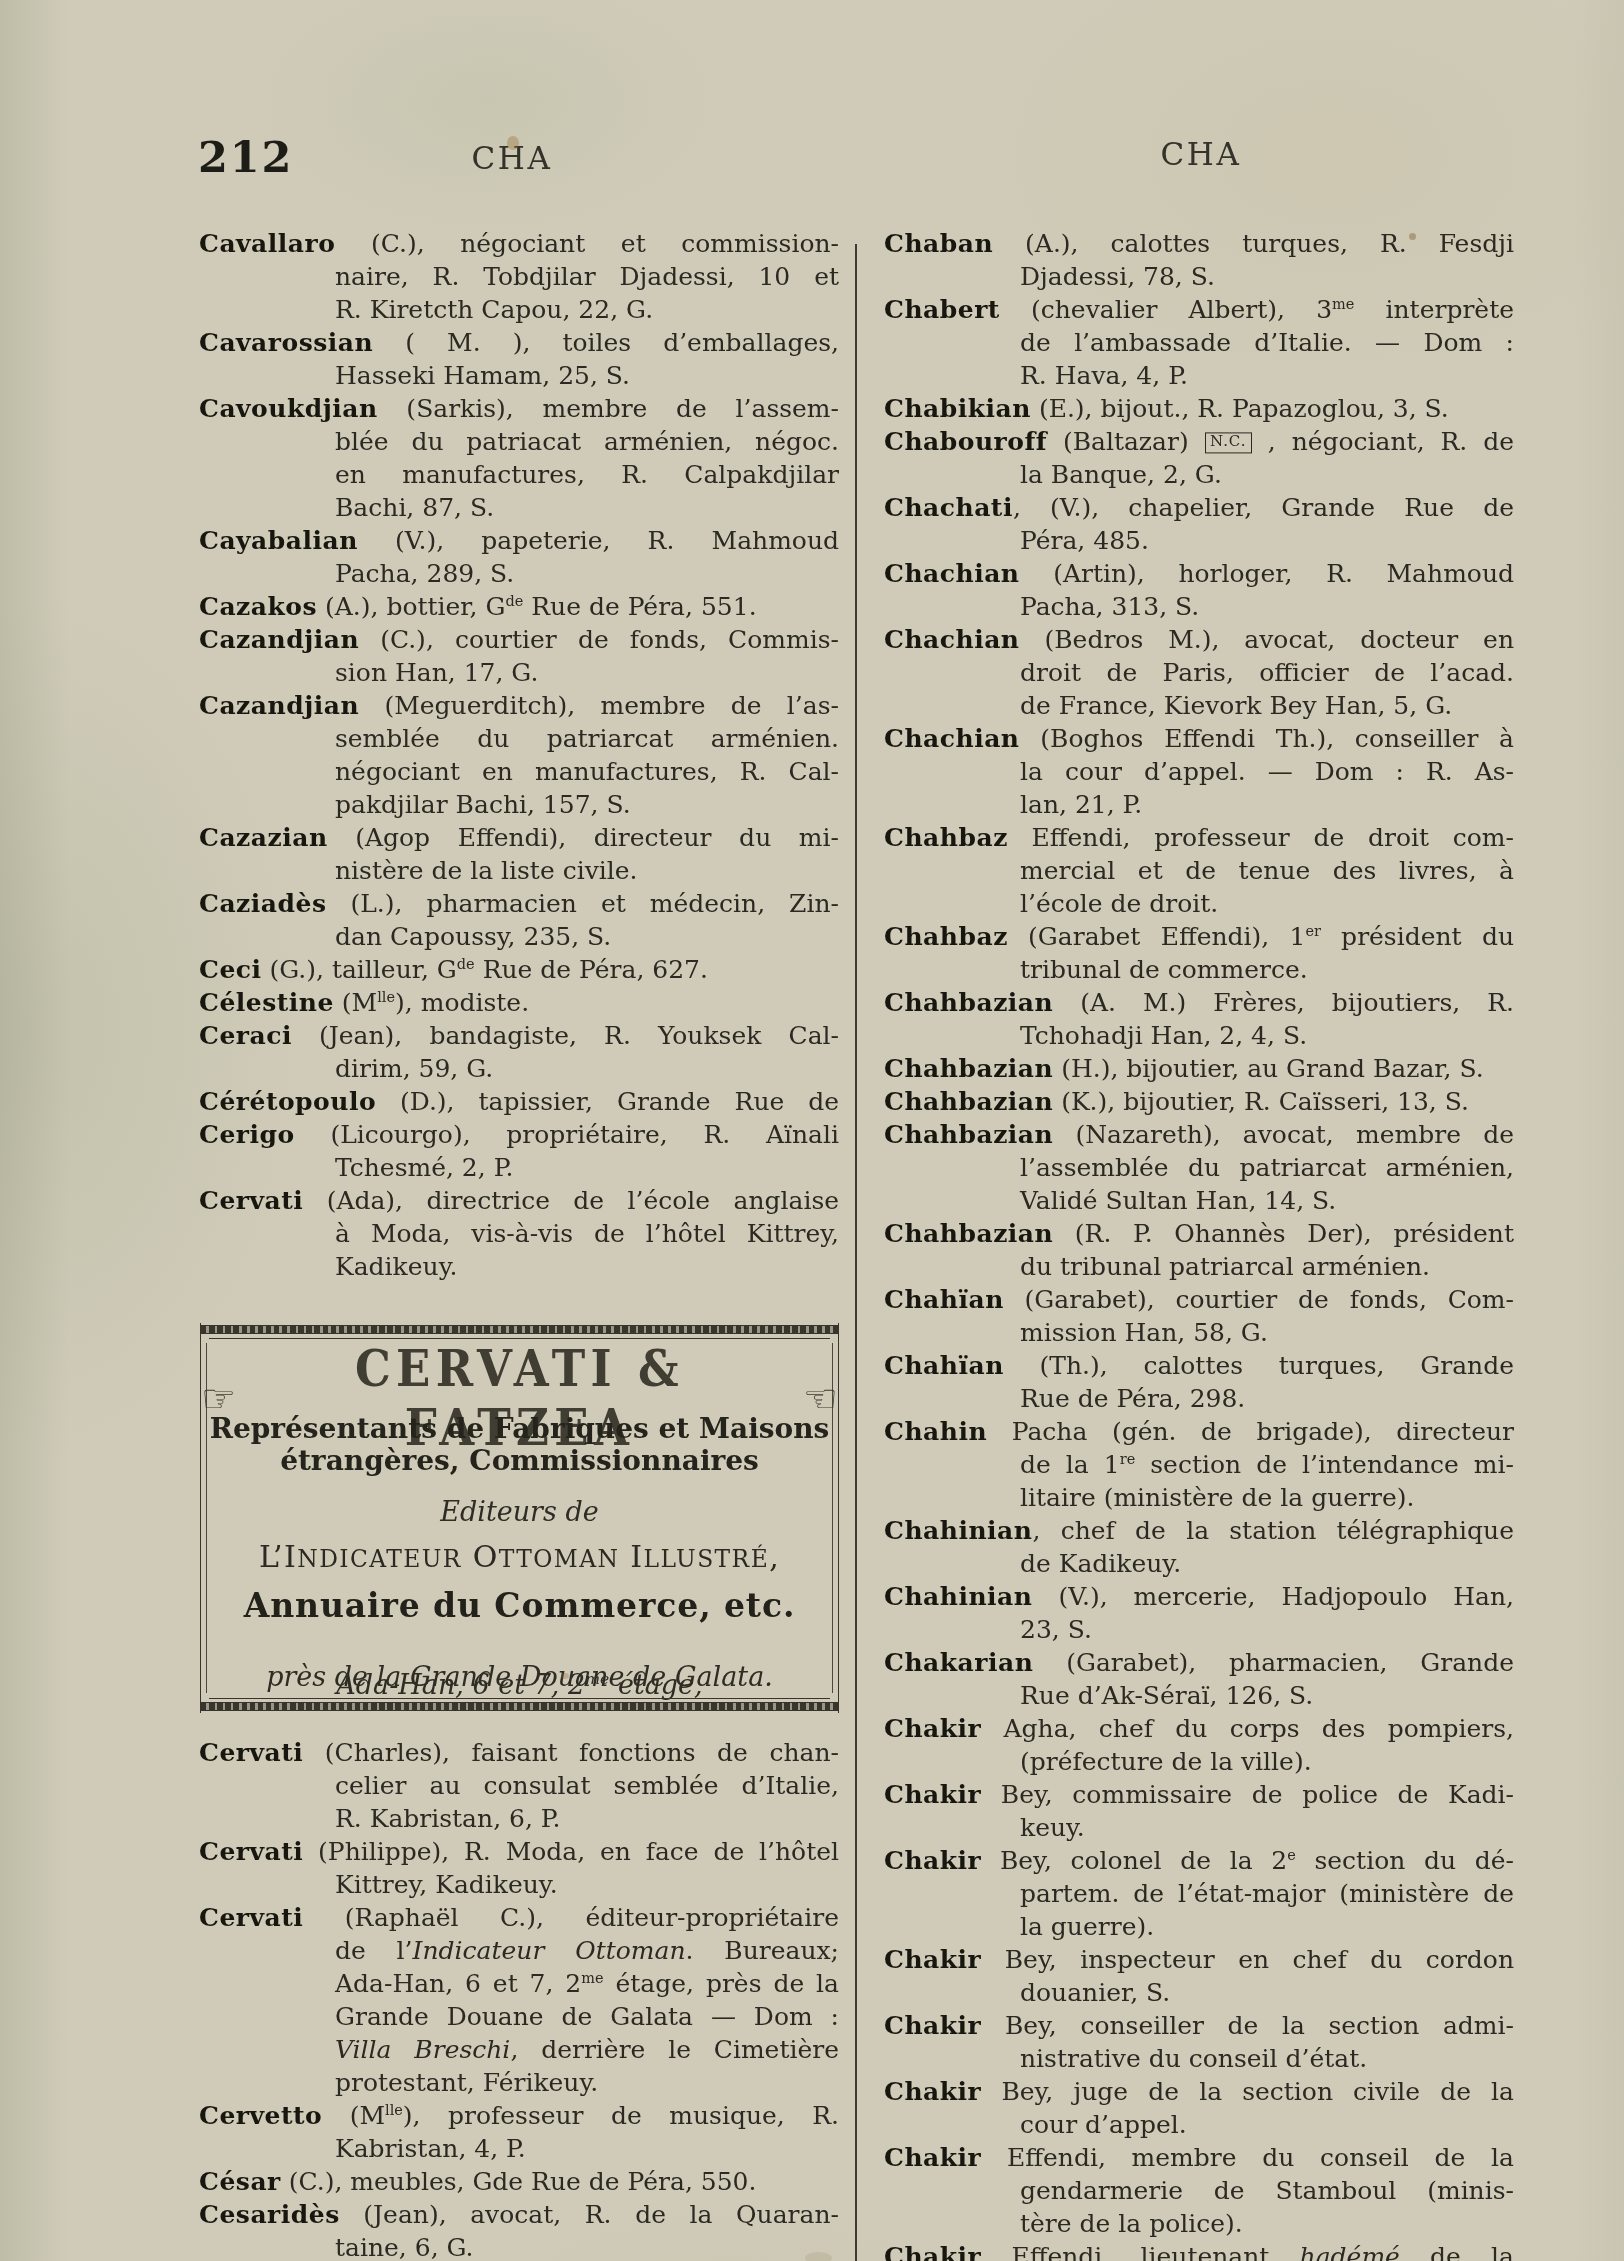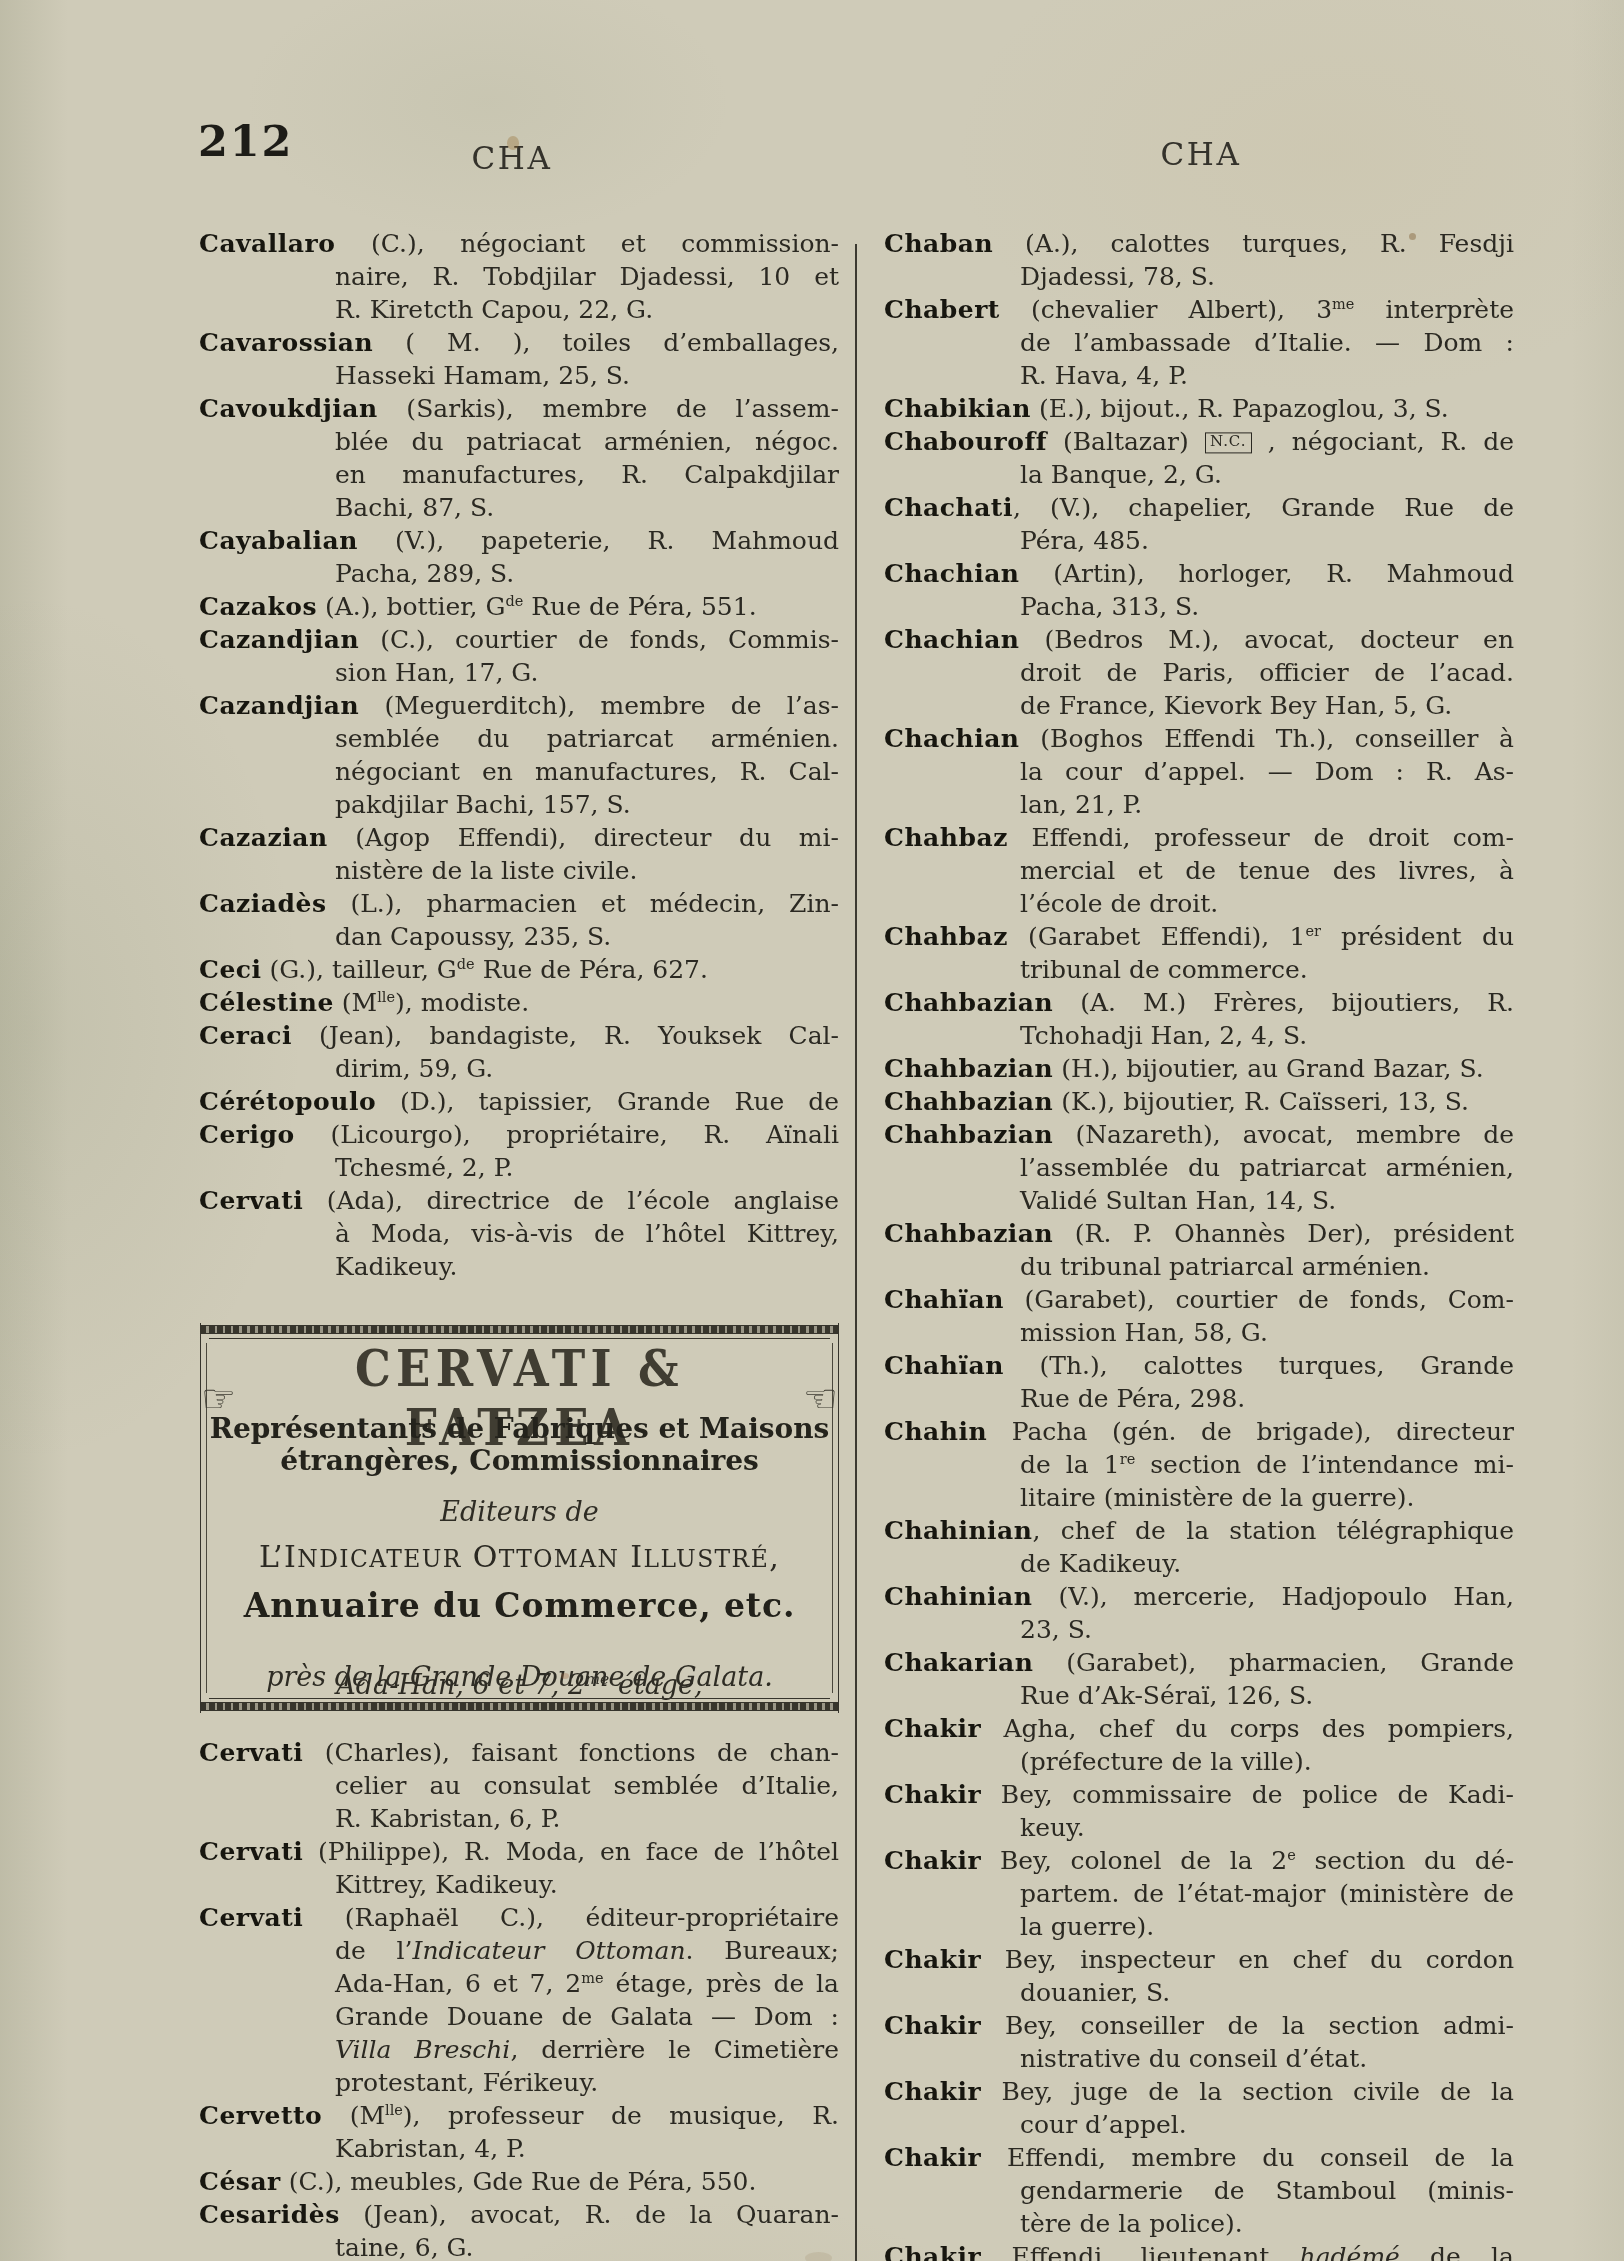--- a/index.html
+++ b/index.html
@@ -15,21 +15,21 @@
       radial-gradient(452px 724px at 2% 40%, rgba(118,128,96,0.13), transparent 60%),
       radial-gradient(543px 362px at 45% 94%, rgba(152,136,96,0.10), transparent 60%),
       radial-gradient(407px 226px at 30% 4%, rgba(140,150,120,0.10), transparent 60%),
       linear-gradient(90deg, rgba(104,110,80,0.16), rgba(104,110,80,0) 68px),
       linear-gradient(270deg, rgba(104,110,80,0.07), rgba(104,110,80,0) 54px),
       #cfcbb8;
     color:#2b2922;
   }
   .speck{position:absolute;border-radius:50%;pointer-events:none;}
   .page-number{
-    position:absolute;left:198px;top:116px;
+    position:absolute;left:198px;top:132px;
     font-size:43px;font-weight:700;color:#1d1c17;letter-spacing:1.8px;
   }
   .running-head{
     position:absolute;top:140px;transform:translateX(-50%);
     font-size:31px;color:#34322b;letter-spacing:2.7px;
   }
   .running-head.left{left:512px;}
   .running-head.right{left:1201px;top:136px;}
   .divider{
     position:absolute;left:855px;top:244px;width:2.3px;height:2035px;

